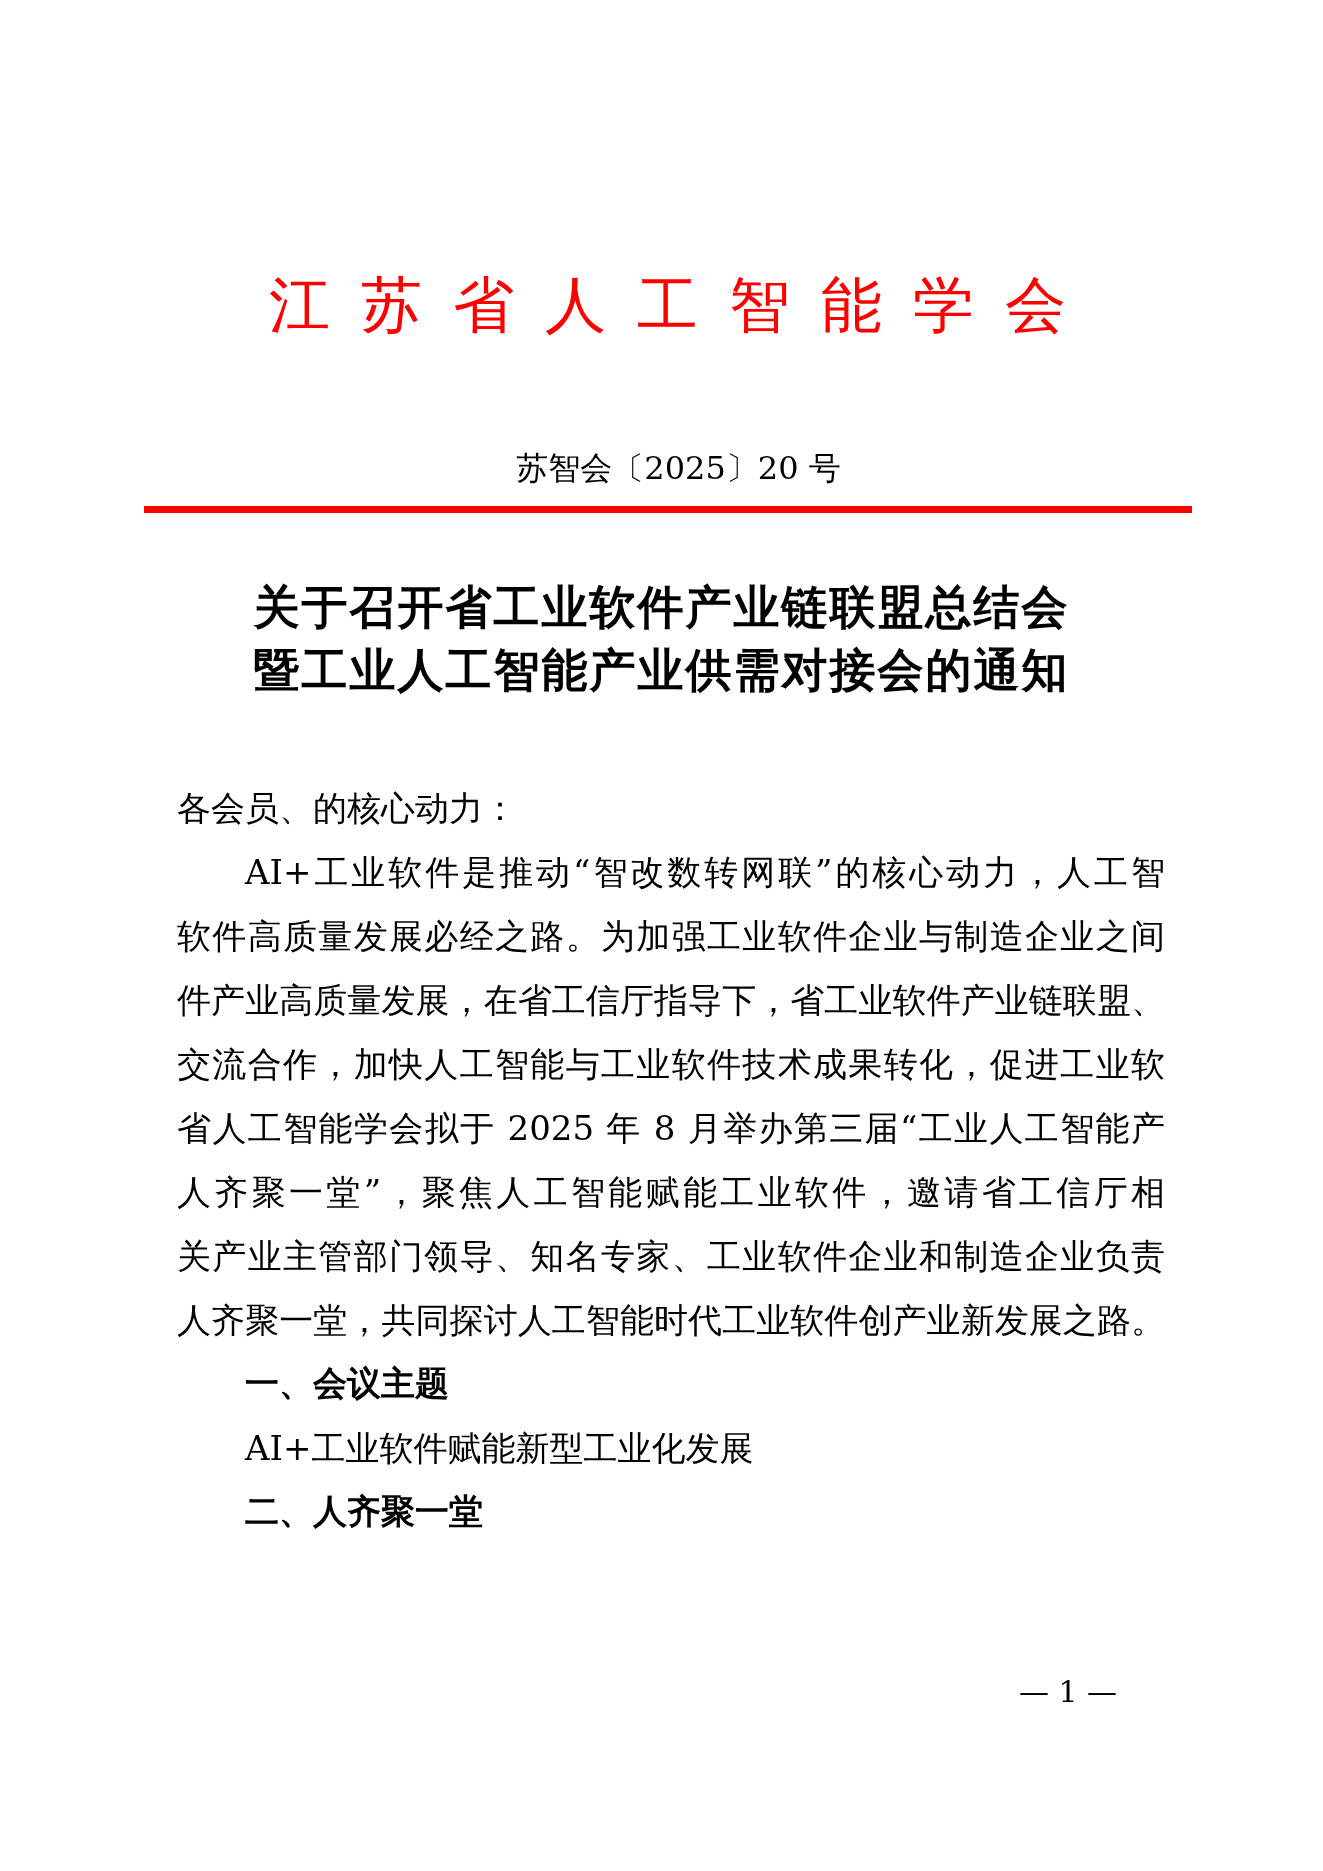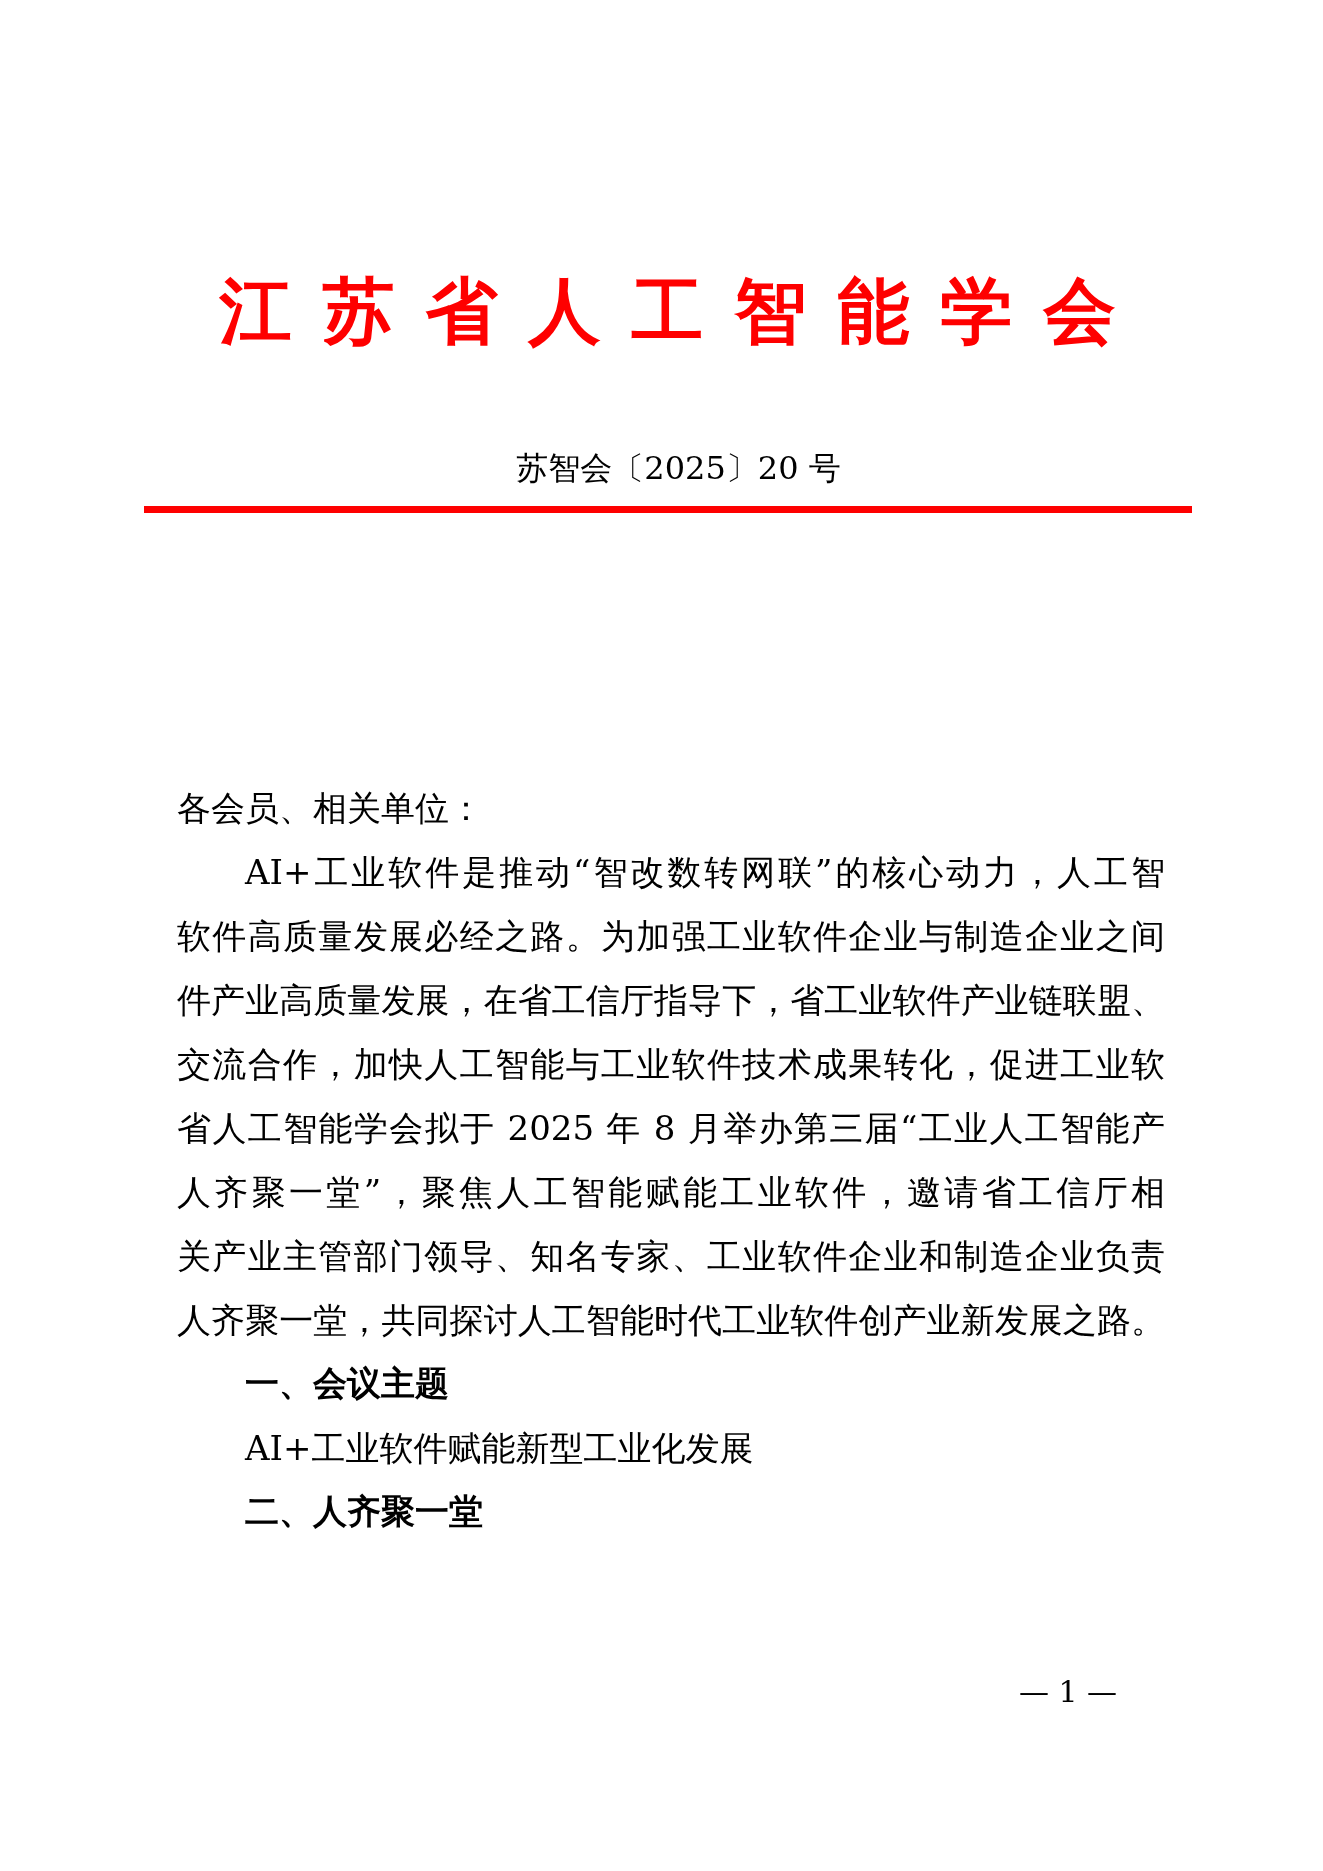--- a/index.html
+++ b/index.html
@@ -13,22 +13,22 @@
     overflow: hidden;
   }
   .masthead {
     position: absolute;
     top: 268px;
     left: 0;
     width: 100%;
     box-sizing: border-box;
     padding-left: 43px;          
     text-align: center;
-    font-size: 72px;
-    font-weight: bold;
+    font-size: 61px;
+    font-weight: normal;
     letter-spacing: 31px;
     line-height: 1.2;
     white-space: nowrap;
   }
   .doc-number {
     position: absolute;
     top: 446px;
     left: 17px;
     width: 100%;
     text-align: center;
@@ -90,23 +90,27 @@
 <body>
 
 <div class="page">
 
   <div class="masthead" style="color: rgb(254, 0, 0);">江苏省人工智能学会</div>
 
   <div class="doc-number">苏智会〔2025〕20 号</div>
 
   <div class="red-rule" style="background: rgb(254, 0, 0);"></div>
 
+  <div class="doc-title">
+    <div>关于召开省工业软件产业链联盟总结会</div>
+    <div>暨工业人工智能产业供需对接会的通知</div>
+  </div>
 
   <div class="body-block">
-    <div class="line">各会员、相关单位：</div>
+    <div class="line">各会员、的核心动力：</div>
     <div class="line j indent">AI+工业软件是推动“智改数转网联”的核心动力，人工智</div>
     <div class="line j">软件高质量发展必经之路。为加强工业软件企业与制造企业之间</div>
     <div class="line j">件产业高质量发展，在省工信厅指导下，省工业软件产业链联盟、</div>
     <div class="line j">交流合作，加快人工智能与工业软件技术成果转化，促进工业软</div>
     <div class="line j">省人工智能学会拟于 2025 年 8 月举办第三届“工业人工智能产</div>
     <div class="line j">人齐聚一堂”，聚焦人工智能赋能工业软件，邀请省工信厅相</div>
     <div class="line j">关产业主管部门领导、知名专家、工业软件企业和制造企业负责</div>
     <div class="line j">人齐聚一堂，共同探讨人工智能时代工业软件创产业新发展之路。</div>
     <div class="line heading">一、会议主题</div>
     <div class="line content-indent">AI+工业软件赋能新型工业化发展</div>

